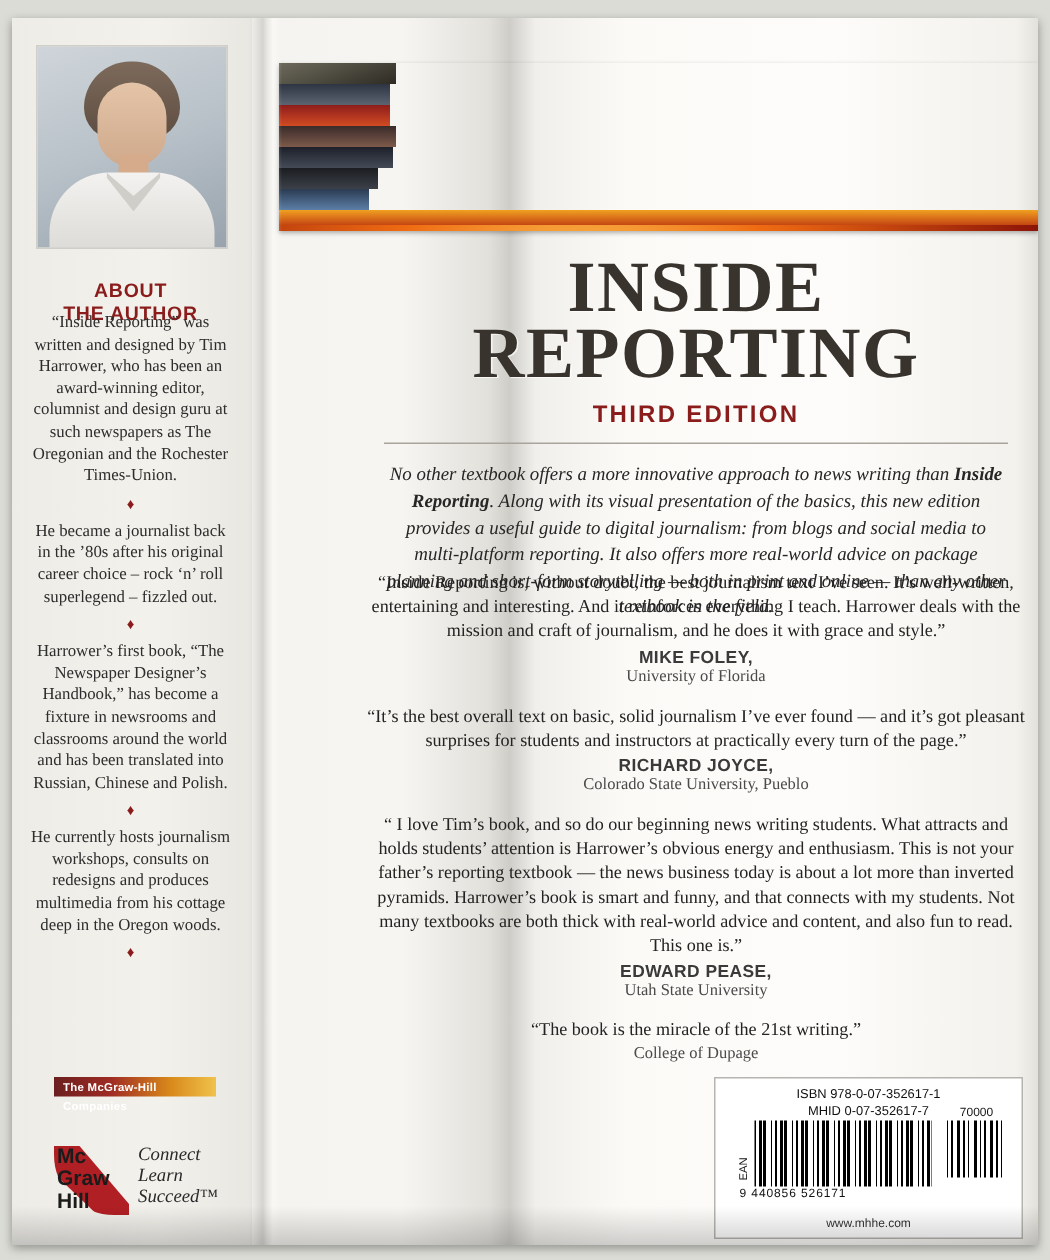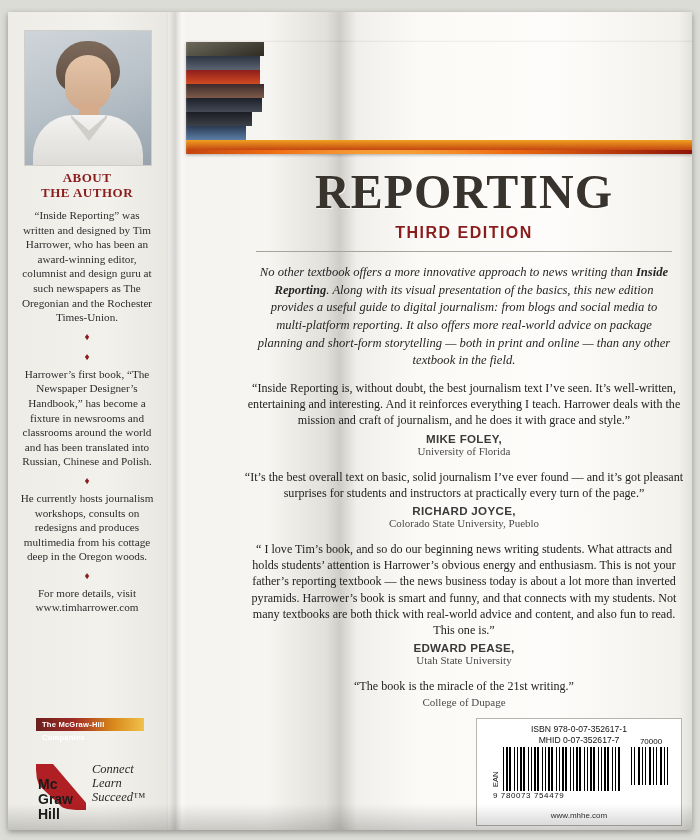--- a/index.html
+++ b/index.html
@@ -141,21 +141,21 @@
     left: 28px; top: 744px;
     width: 132px; height: 60px;
   }
   .mh-logo .swoosh {
     position:absolute; left:0; top:8px; width:50px; height:46px;
     background:#b01f24;
     border-radius: 0 0 0 40px;
     clip-path: polygon(0 0, 34% 0, 100% 84%, 100% 100%, 58% 100%, 0 40%);
   }
   .mh-logo .mcg {
-    position:absolute; left:2px; top:21px;
+    position:absolute; left:2px; top:7px;
     font-family:"Liberation Sans", sans-serif;
     font-weight:bold; font-size:14px; line-height:15px;
     color:#1b1b1b;
   }
   .mh-logo .tagline {
     position:absolute; left:56px; top:6px;
     font-family:"Liberation Serif", serif;
     font-style: italic;
     font-size: 12.5px;
     line-height: 14px;
@@ -397,35 +397,35 @@
     <div class="leftcol">
       <div class="author-photo">
         <div class="photo-hair"></div>
         <div class="photo-face"></div>
         <div class="photo-neck"></div>
         <div class="photo-body"></div>
         <div class="photo-collar"></div>
       </div>
 
       <div style="position:absolute; left:12px; top:158px; width:134px;">
-        <div class="about-head" style="margin-top:0;font-family:Liberation Serif, serif;">
+        <div class="about-head" style="margin-top:16px;">
           <div>ABOUT</div>
           <div>THE AUTHOR</div>
         </div>
       </div>
 
       <div class="left-body" style="top:196px;">
         <p>“Inside Reporting” was written and designed by Tim Harrower, who has been an award-winning editor, columnist and design guru at such newspapers as The Oregonian and the Rochester Times-Union.</p>
         <div class="bullet">♦</div>
+        <p>He became a journalist back in the ’80s after his original career choice – rock ‘n’ roll superlegend – fizzled out.</p>
         <div class="bullet">♦</div>
         <p>Harrower’s first book, “The Newspaper Designer’s Handbook,” has become a fixture in newsrooms and classrooms around the world and has been translated into Russian, Chinese and Polish.</p>
         <div class="bullet">♦</div>
         <p>He currently hosts journalism workshops, consults on redesigns and produces multimedia from his cottage deep in the Oregon woods.</p>
         <div class="bullet">♦</div>
-        <p class="url">For more details, visit www.timharrower.com</p>
       </div>
 
       <div class="mh-bar">
         <span>The McGraw-Hill Companies</span>
       </div>
 
       <div class="mh-logo">
         <div class="swoosh"></div>
         <div class="mcg">
           <div>Mc</div>
@@ -472,20 +472,21 @@
         <div class="cell c7">
             <div class="hoop"></div>
             <div class="net"></div>
           </div>
         <div class="cell c8">
             <div class="fire2"></div>
           </div>
       </div>
 
       <div class="title-wrap">
+        <div class="title-main title-line1">INSIDE</div>
         <div class="title-main title-line2">REPORTING</div>
         <div class="edition">THIRD EDITION</div>
         <div class="rule"></div>
         <div class="blurb">
           <span>No other textbook offers a more innovative approach to news writing than </span><b>Inside Reporting</b><span>. Along with its visual presentation of the basics, this new edition provides a useful guide to digital journalism: from blogs and social media to multi-platform reporting. It also offers more real-world advice on package planning and short-form storytelling — both in print and online — than any other textbook in the field.</span>
         </div>
       </div>
 
       <div class="quotes">
         <div class="quote">“Inside Reporting is, without doubt, the best journalism text I’ve seen. It’s well-written, entertaining and interesting. And it reinforces everything I teach. Harrower deals with the mission and craft of journalism, and he does it with grace and style.”</div>
@@ -507,21 +508,21 @@
       <div class="isbnbox">
         <div class="isbn-text">
           <div>ISBN 978-0-07-352617-1</div>
           <div>MHID 0-07-352617-7</div>
         </div>
         <div class="barcode-area">
           <div class="ean-label">EAN</div>
           <div class="bc-main"></div>
           <div class="bc-side-num">70000</div>
           <div class="bc-side"></div>
-          <div class="bc-num">9 780073 754479</div>
+          <div class="bc-num">9 440856 526171</div>
         </div>
         <div class="mhhe">www.mhhe.com</div>
       </div>
 
     </div>
 
     <div class="spine-shadow"></div>
     <div class="bottom-shadow"></div>
   </div>
 </div>

